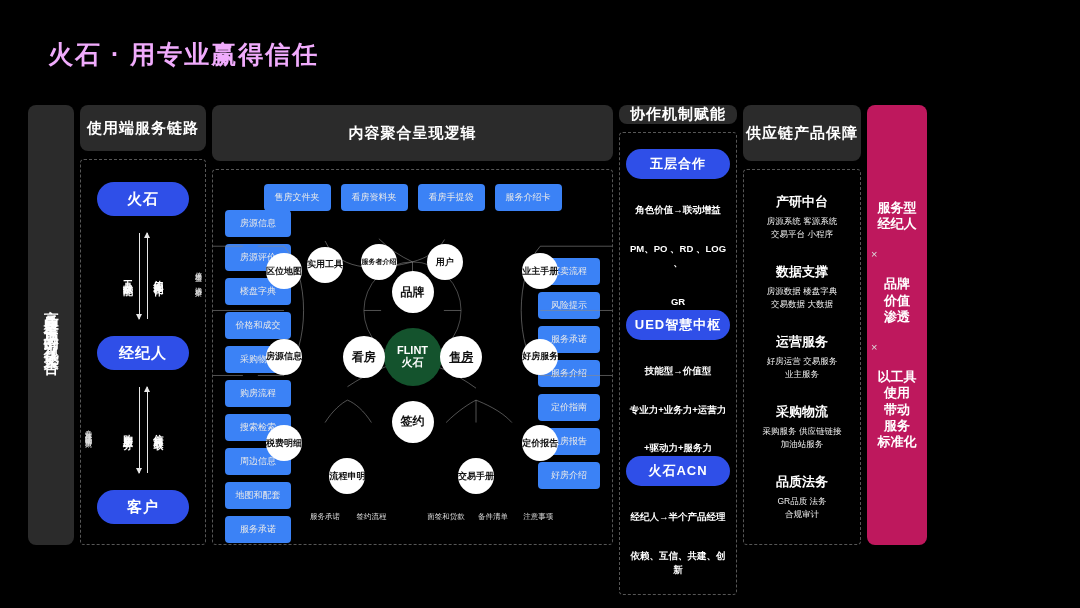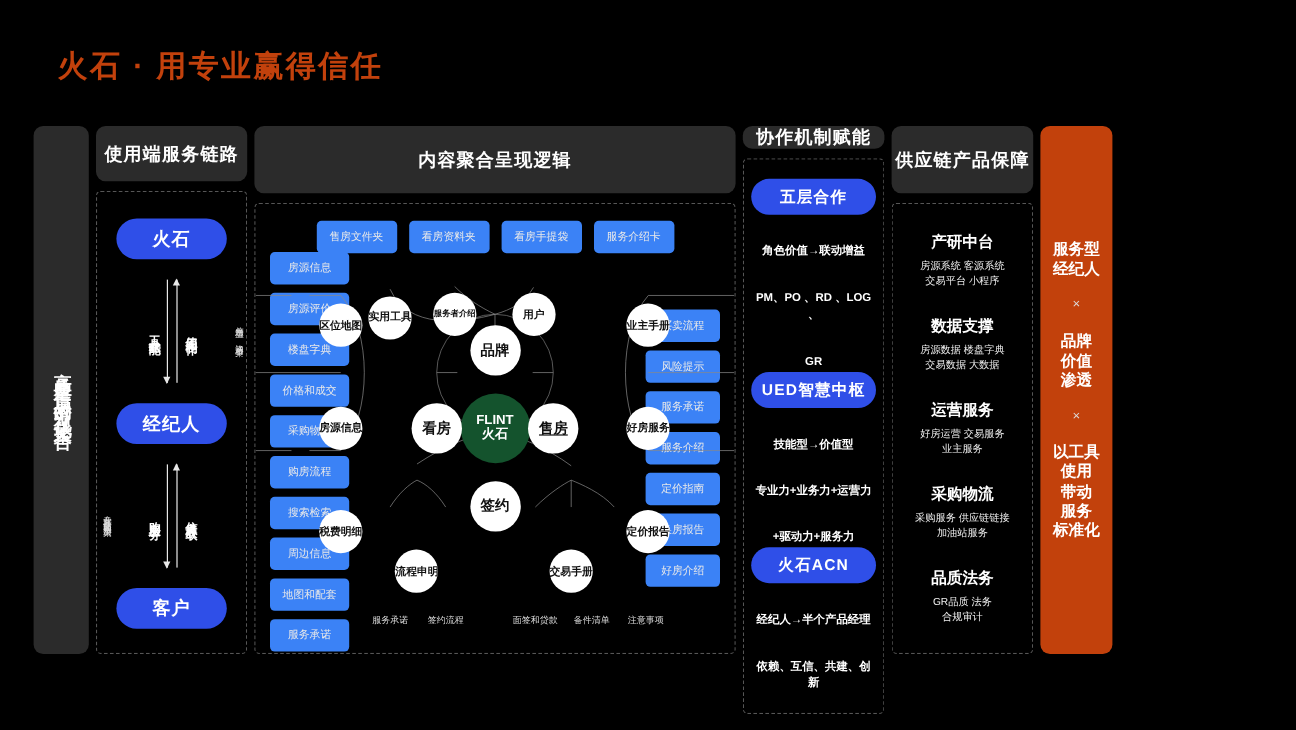--- a/index.html
+++ b/index.html
@@ -10,21 +10,21 @@
     color: #fff;
     overflow: hidden;
     position: relative;
   }
   .page-title {
     position: absolute;
     left: 48px; top: 38px;
     font-size: 25px;
     font-weight: bold;
     letter-spacing: 2px;
-    color: #c2410c;
+    color: #f0abfc;
   }
 
   .board {
     position: absolute;
     left: 28px; top: 105px;
     width: 899px; height: 440px;
     display: flex;
     gap: 6px;
   }
 
@@ -180,25 +180,25 @@
     align-items: center; justify-content: space-around;
     padding: 12px 4px;
   }
   .sec { text-align: center; }
   .sec .sec-title { font-size: 13px; font-weight: bold; margin-bottom: 4px; }
   .sec .sec-line  { font-size: 8.5px; color: #efefef; line-height: 1.5; }
 
   
   .c5 { flex: 0 0 60px; }
   .rbanner {
-    background: #c2410c;
+    background: #be185d;
     border-radius: 8px;
     height: 440px;
     display: flex; flex-direction: column;
-    align-items: center; justify-content: center;
+    justify-content: center;
     gap: 16px;
     padding: 10px 4px;
   }
   .rb-item { font-size: 13px; font-weight: bold; text-align: center; line-height: 1.25; }
   .rb-x { font-size: 11px; color: #ddd; }
 </style>
 </head>
 <body>
 
 <div class="page-title">火石  ·  用专业赢得信任</div>

